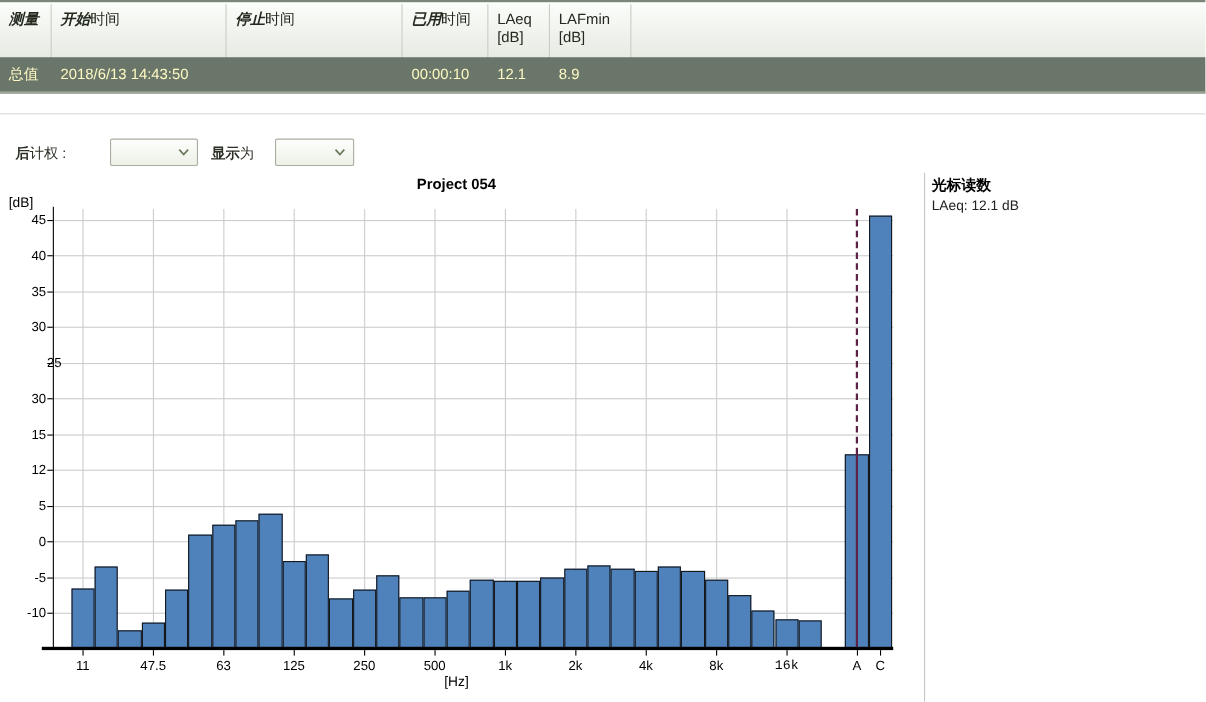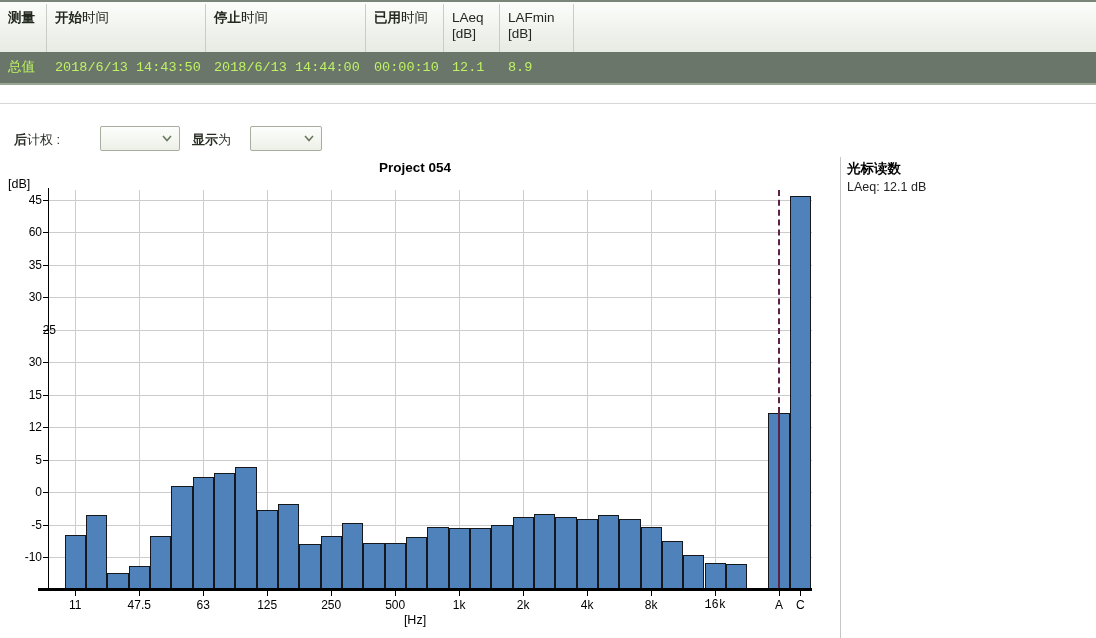--- a/index.html
+++ b/index.html
@@ -5,24 +5,24 @@
   * { margin:0; padding:0; box-sizing:border-box; }
   body { background:#fff; font-family:"Liberation Sans","DejaVu Sans",sans-serif; }
   #page { position:relative; width:1096px; height:638px; background:#fff; overflow:hidden; }
 
   
   .tbl-head { position:absolute; left:0; top:0; width:1096px; height:52px;
     background:linear-gradient(#fbfdfa, #e7ebe3);
     border-top:2px solid #7b857a; }
   .hsep { position:absolute; top:2px; width:1px; height:50px; background:#c8cdc5; }
   .hcell { position:absolute; top:8px; font-size:13.5px; color:#23291f; line-height:16px; }
-  .hcell .b { font-weight:bold; }
+  .hcell .b { font-weight:bold;font-style:italic; }
   .tbl-row { position:absolute; left:0; top:52px; width:1096px; height:33px;
     background:#6a7669; border-bottom:2px solid #9aa494; color:#fff; }
-  .rcell { position:absolute; top:0; height:31px; line-height:31px; font-size:13.5px; color:#bef264; white-space:nowrap;font-family:Liberation Mono, monospace; }
+  .rcell { position:absolute; top:0; height:31px; line-height:31px; font-size:13.5px; color:#fef9c3; white-space:nowrap; }
 
   .section-divider { position:absolute; left:0; top:103px; width:1096px; height:1px; background:#d8d8d8; }
 
   
   .ctl-label { position:absolute; top:131px; font-size:13px; color:#2a2f26; }
   .ctl-label .b { font-weight:bold; }
   .combo { position:absolute; top:126px; height:25px; border:1px solid #a7ad9f; border-radius:2px;
     background:linear-gradient(#fdfefc,#edf0e7); cursor:default; }
   .combo .combo-value { position:absolute; left:6px; top:4px; font-size:12px; color:#333; }
   .combo .chev { position:absolute; right:7px; top:8px; width:10px; height:7px; }
@@ -73,21 +73,20 @@
       </div>
     <div class="hcell b" style="left:508px">
         <div>LAFmin</div>
         <div>[dB]</div>
       </div>
   </div>
 
   <div class="tbl-row">
     <div class="rcell" style="left:8px">总值</div>
     <div class="rcell" style="left:55px">2018/6/13 14:43:50</div>
-    <div class="rcell" style="left:214px">2018/6/13 14:44:00</div>
     <div class="rcell" style="left:374px">00:00:10</div>
     <div class="rcell" style="left:452px">12.1</div>
     <div class="rcell" style="left:508px">8.9</div>
   </div>
 
   <div class="section-divider"></div>
 
   <div class="ctl-label" style="left:14px"><span class="b">后</span><span>计权 :</span></div>
   <div class="combo" style="left:100px; width:80px">
     <span class="combo-value"></span>
@@ -121,21 +120,21 @@
       <div class="vgrid" style="left: 459.2px; top: 190px; height: 400px;"></div>
       <div class="vgrid" style="left: 523.2px; top: 190px; height: 400px;"></div>
       <div class="vgrid" style="left: 587.2px; top: 190px; height: 400px;"></div>
       <div class="vgrid" style="left: 651.2px; top: 190px; height: 400px;"></div>
       <div class="vgrid" style="left: 715.2px; top: 190px; height: 400px;"></div>
       <div class="hgrid" style="left: 48px; top: 199.5px; width: 764px;"></div>
       <div class="ytick" style="left: 43px; top: 199.5px; width: 5px;"></div>
       <div class="ylab" style="left: 10px; top: 192.5px;">45</div>
       <div class="hgrid" style="left: 48px; top: 232px; width: 764px;"></div>
       <div class="ytick" style="left: 43px; top: 232px; width: 5px;"></div>
-      <div class="ylab" style="left: 10px; top: 225px;">60</div>
+      <div class="ylab" style="left: 10px; top: 225px;">40</div>
       <div class="hgrid" style="left: 48px; top: 264.5px; width: 764px;"></div>
       <div class="ytick" style="left: 43px; top: 264.5px; width: 5px;"></div>
       <div class="ylab" style="left: 10px; top: 257.5px;">35</div>
       <div class="hgrid" style="left: 48px; top: 297px; width: 764px;"></div>
       <div class="ytick" style="left: 43px; top: 297px; width: 5px;"></div>
       <div class="ylab" style="left: 10px; top: 290px;">30</div>
       <div class="hgrid" style="left: 48px; top: 329.5px; width: 764px;"></div>
       <div class="ytick" style="left: 43px; top: 329.5px; width: 5px;"></div>
       <div class="ylab" style="left: 24px; top: 322.5px;">25</div>
       <div class="hgrid" style="left: 48px; top: 362px; width: 764px;"></div>

